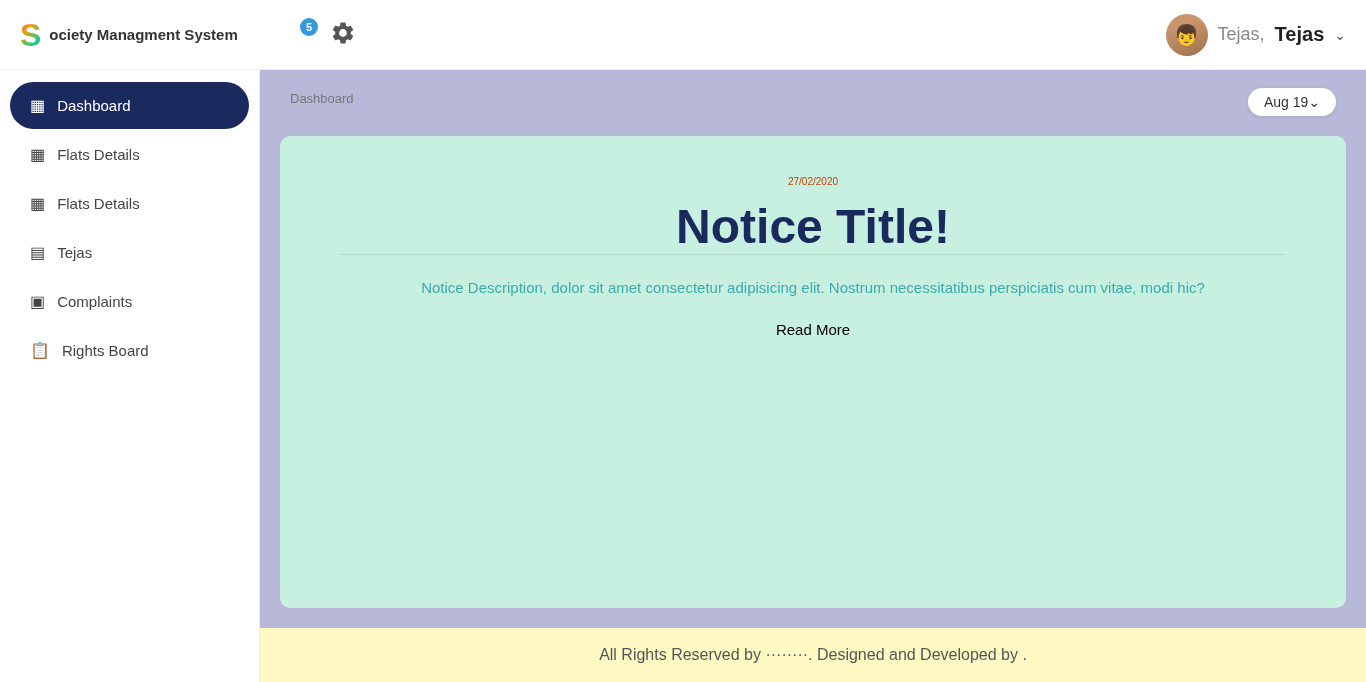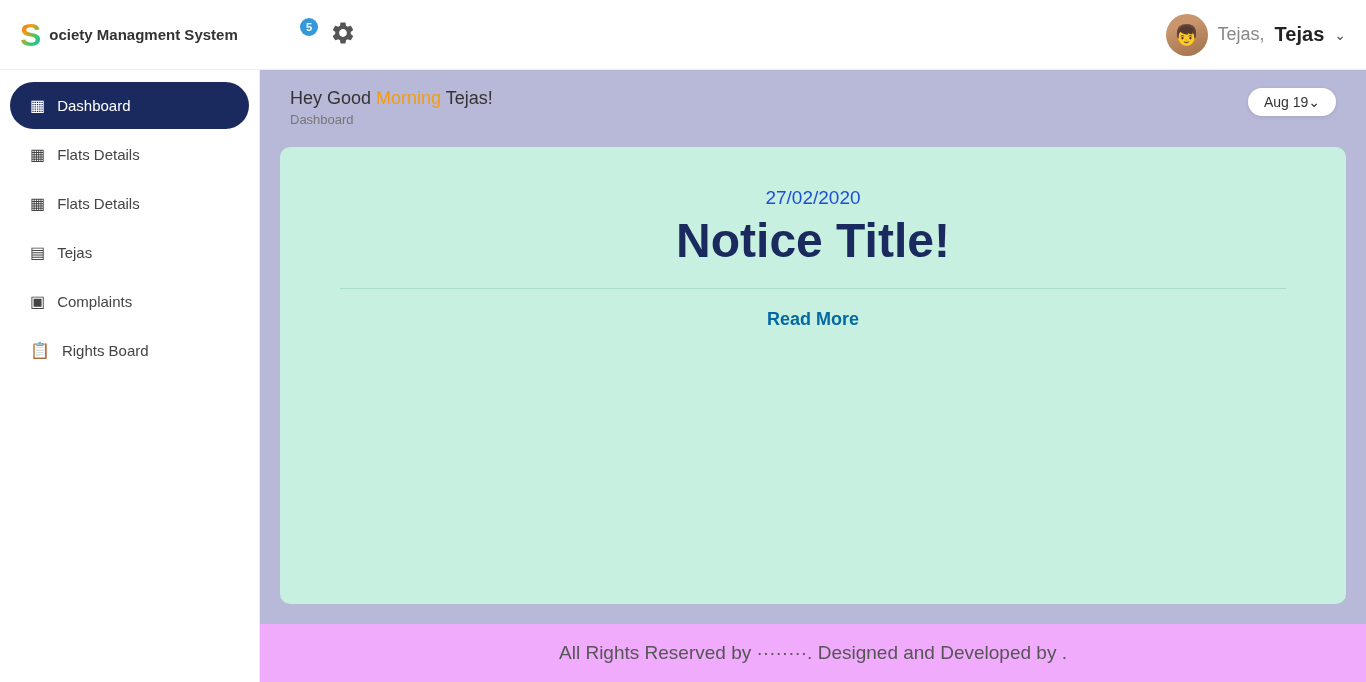--- a/index.html
+++ b/index.html
@@ -188,59 +188,57 @@
       margin: 10px 20px 20px 20px;
       background: #c8f0e0;
       border-radius: 10px;
       padding: 40px 60px;
       display: flex;
       flex-direction: column;
       align-items: center;
       flex: 1;
     }
     .notice-date {
-      color: #1d4ed8;
-      font-size: 19px;
-      margin-bottom: 4px;
+      color: #c2410c;
+      font-size: 10px;
+      margin-bottom: 12px;
     }
     .notice-title {
       font-size: 48px;
       color: #1a2a5e;
       font-weight: 700;
-      margin-bottom: 20px;
     }
     .notice-divider {
       width: 100%;
       border: none;
       border-top: 1px solid #aaddc8;
       margin-bottom: 20px;
     }
     .notice-description {
       color: #3aabab;
       font-size: 15px;
       text-align: center;
       max-width: 900px;
       line-height: 1.7;
       margin-bottom: 20px;
     }
     .read-more {
-      color: #0369a1;
-      font-size: 18px;
+      color: #000000;
+      font-size: 15px;
       cursor: pointer;
       text-decoration: none;
-      font-weight: bold;
     }
 
     
     .footer {
       text-align: center;
       padding: 18px;
       color: #555;
-      font-size: 19px;
-      background: #f0abfc;
+      font-size: 16px;
+      background: #fef9c3;
     }
   </style>
 </head>
 <body>
 
 <header class="header">
   <div class="logo-area">
     <span class="logo-s">S</span>
     <span class="logo-text">ociety Managment System</span>
   </div>
@@ -292,35 +290,33 @@
     </div>
     <div class="sidebar-item">
       <span class="sidebar-icon">📋</span>
       <span>Rights Board</span>
     </div>
   </nav>
 
   <main class="main-content">
     <div class="content-header">
       <div>
-        <div class="greeting-main">
-          <span>Hey Good </span><span class="greeting-morning">Morning</span><span> Tejas!</span>
-        </div>
         <div class="breadcrumb-text">Dashboard</div>
       </div>
       <div class="date-badge">
         <span>Aug 19</span>
         <span>⌄</span>
       </div>
     </div>
 
     <div class="notice-card">
       <div class="notice-date">27/02/2020</div>
       <div class="notice-title">Notice Title!</div>
       <hr class="notice-divider">
+      <div class="notice-description">Notice Description, dolor sit amet consectetur adipisicing elit. Nostrum necessitatibus perspiciatis cum vitae, modi hic?</div>
       <a class="read-more" href="#">Read More</a>
     </div>
 
     <div class="footer">
       <span>All Rights Reserved by ········. Designed and Developed by .</span>
     </div>
   </main>
 </div>
 
 </body></html>

